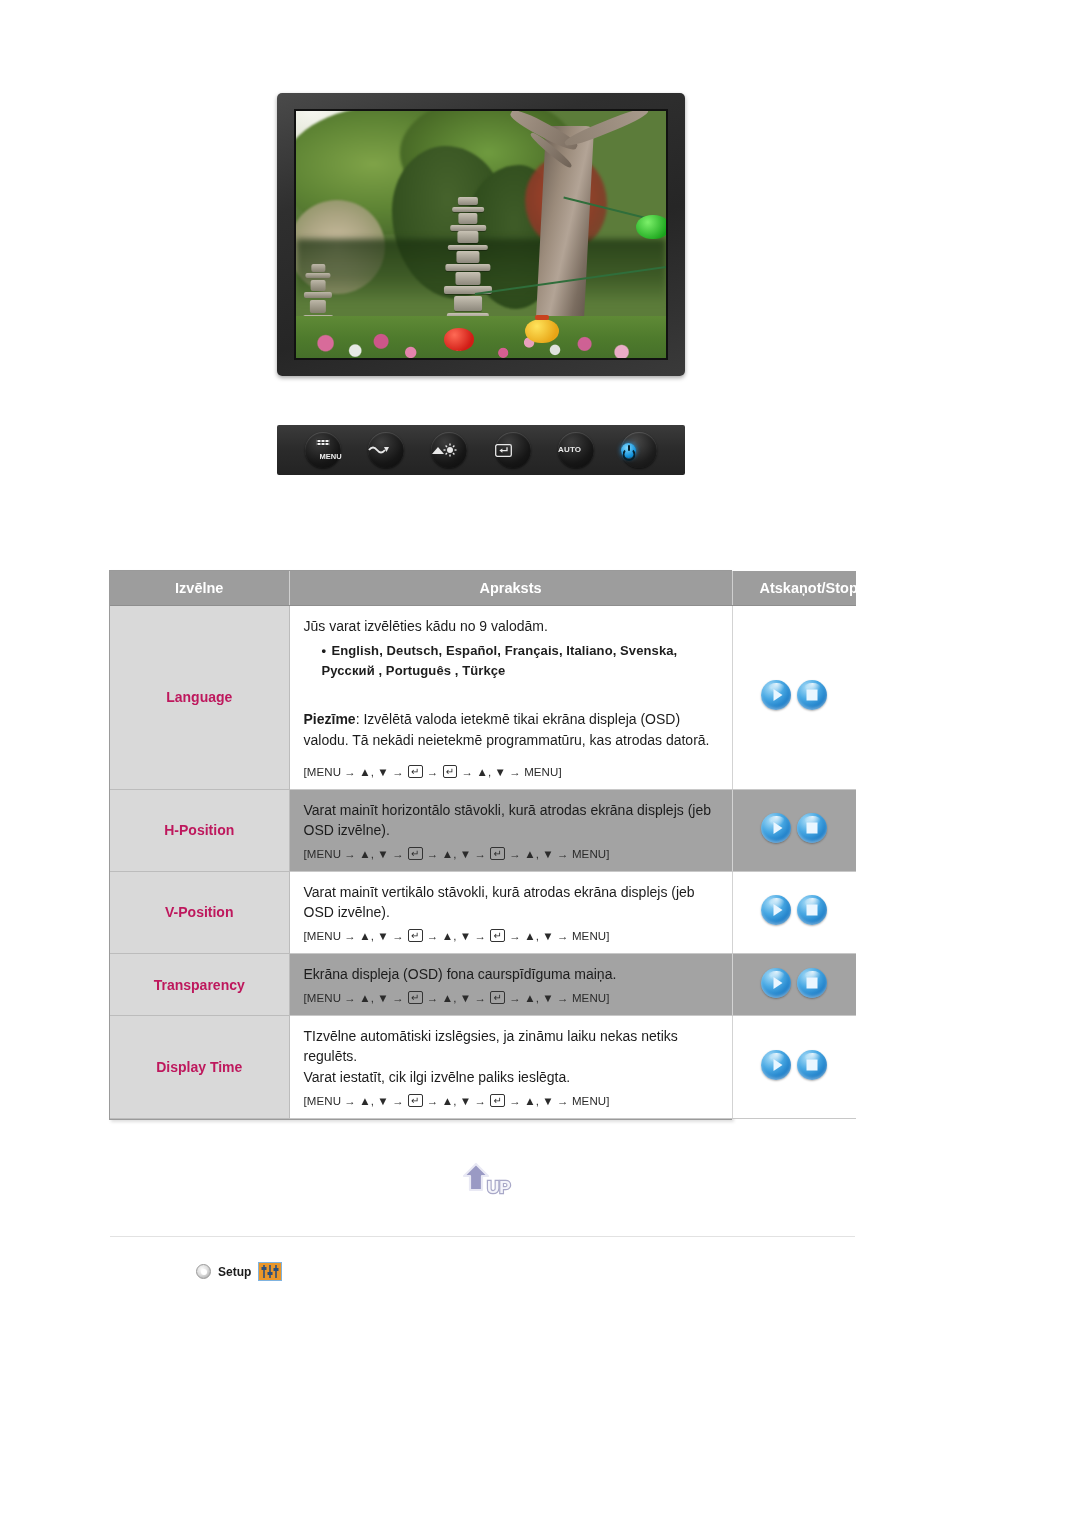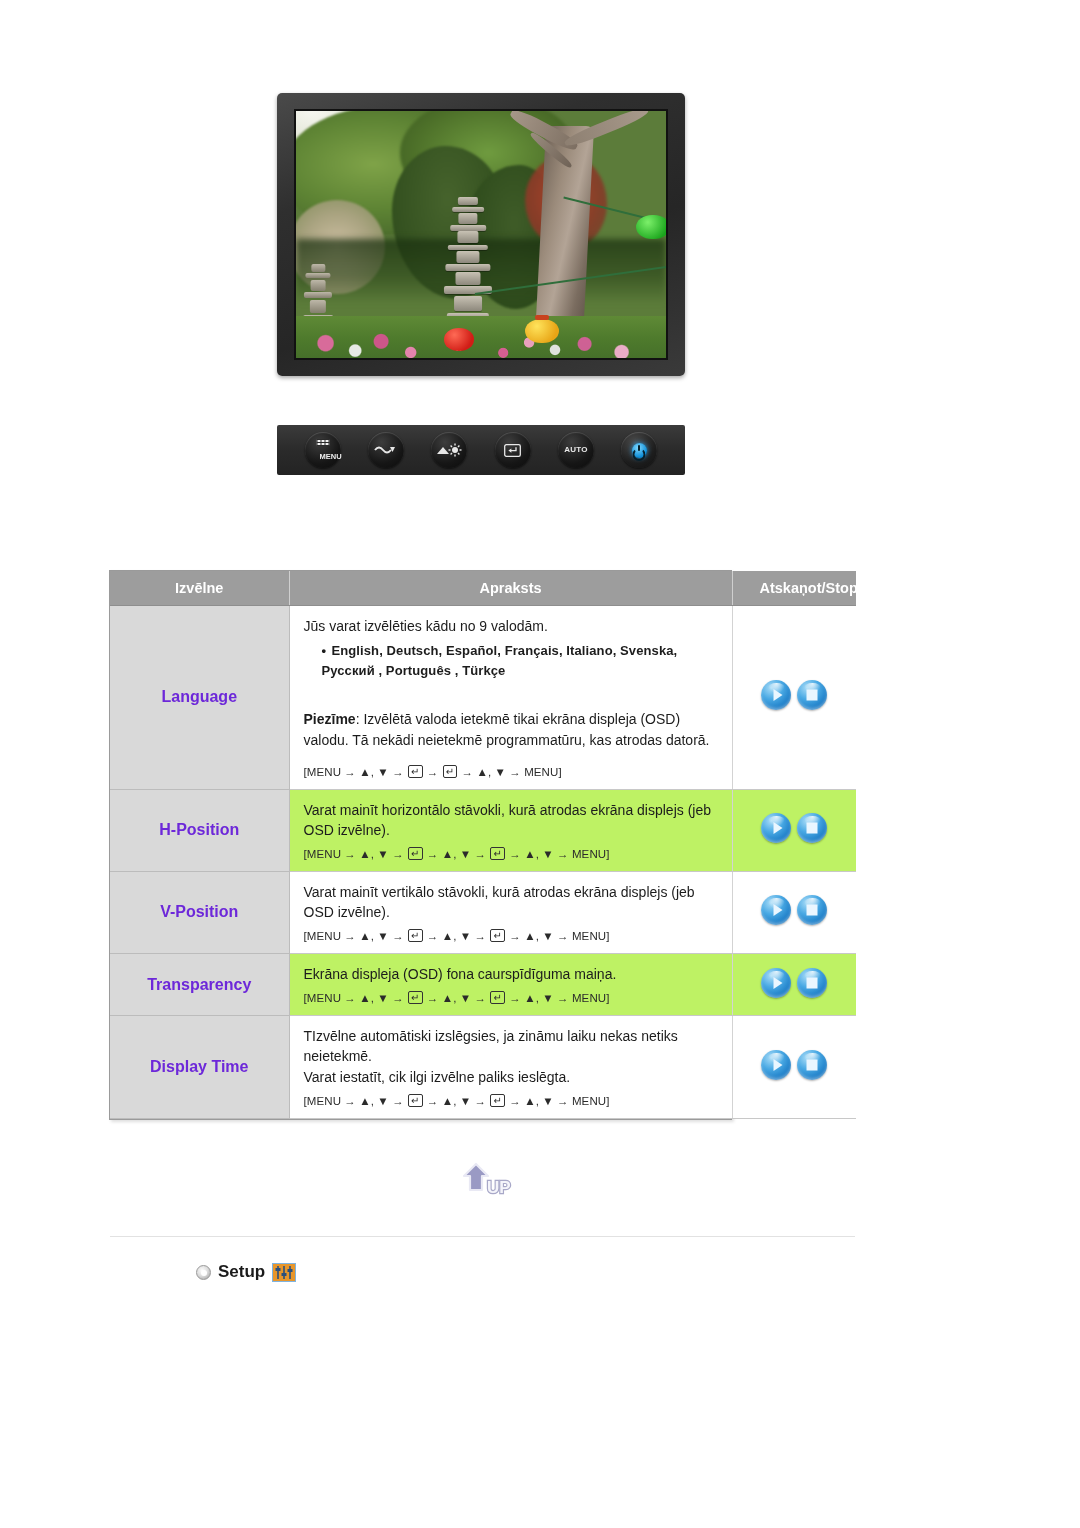--- a/index.html
+++ b/index.html
@@ -121,21 +121,21 @@
   .ctrl-bar {
     width:100%; height:100%;
     background: linear-gradient(180deg,#3b3b3b 0%, #2b2b2b 48%, #232323 100%);
     display:flex; align-items:center; justify-content:space-around;
     padding: 0 14px; border-radius:2px;
   }
   .btn-circ {
     width:36px; height:36px; border-radius:50%;
     background: radial-gradient(circle at 38% 28%, #3d3d3d 0%, #161616 62%, #0b0b0b 100%);
     box-shadow: inset 0 1px 1px rgba(255,255,255,.18), 0 1px 2px rgba(0,0,0,.6);
-    display:flex; align-items:center; justify-content:center;
+    display:flex; align-items:center; 
     position:relative;
   }
   .btn-circ .lbl { color:#e9e9e9; font-size:8px; font-weight:bold; letter-spacing:.2px;
                    font-family:"Liberation Sans", sans-serif; line-height:1; }
   .btn-circ .menuico { position:absolute; top:7px; left:50%; transform:translateX(-50%);
       width:13px; height:7px; background:#f2f2f2; border-radius:1px;
       background-image: linear-gradient(90deg, #2b2b2b 1px, transparent 1px),
                         linear-gradient(180deg, #2b2b2b 1px, transparent 1px);
       background-size: 4px 3px; }
   .btn-circ .menutext { position:absolute; bottom:7px; left:50%; transform:translateX(-50%);
@@ -159,34 +159,34 @@
               box-shadow: 2px 2px 3px rgba(0,0,0,.13); }
   table.osd { width:100%; border-collapse:collapse; table-layout:fixed; }
   table.osd th {
     background:#9d9d9d; color:#ffffff; font-size:14.5px; font-weight:bold;
     padding:9px 4px; text-align:center;
     border-right:1px solid #cfcfcf; border-bottom:1px solid #8e8e8e;
   }
   table.osd th:last-child { border-right:none;padding-left:27px; }
   col.c1 { width:179px; } col.c2 { width:443px; } col.c3 { width:124px; }
   td.menu-cell {
-    background:#d9d9d9; color:#6d28d9; font-size:16px; font-weight:bold;
+    background:#d9d9d9; color:#be185d; font-size:14px; font-weight:bold;
     text-align:center; vertical-align:middle;
     border-right:1px solid #bcbcbc; border-bottom:1px solid #bcbcbc;
   }
   td.desc-cell {
     padding:10px 14px 8px 14px; vertical-align:top;
     border-right:1px solid #d3d3d3; border-bottom:1px solid #c8c8c8;
     color:#1c1c1c; font-size:14px; line-height:1.45;
   }
   td.act-cell {
     text-align:center; vertical-align:middle;
     border-bottom:1px solid #c8c8c8;
   }
-  tr.alt td.desc-cell, tr.alt td.act-cell { background:#bef264; }
+  tr.alt td.desc-cell, tr.alt td.act-cell { background:#a3a3a3; }
   tr.plain td.desc-cell, tr.plain td.act-cell { background:#ffffff; }
   .lang-line { font-size:13px; font-weight:bold; line-height:1.5; margin:5px 0 0 18px;
                letter-spacing:.1px; }
   .lang-line .bullet { display:inline-block; width:10px; }
   .note-b { font-weight:bold; }
   .path {
     margin-top:14px; font-size:11.5px; color:#2b2b2b; letter-spacing:.1px;
     white-space:nowrap;
   }
   .path .ent {
@@ -213,21 +213,21 @@
 
   
   .divider { position:absolute; left:110px; top:1236px; width:745px; height:1px;
              background:#e2e2e2; }
   .setup-head { position:absolute; left:196px; top:1262px; display:flex; align-items:center; gap:7px; }
   .setup-bullet { width:15px; height:15px; border-radius:50%;
         background: radial-gradient(circle at 40% 35%, #ffffff 0%, #dcdcdc 48%, #9a9a9a 100%);
         border:1px solid #9a9a9a; display:inline-block; position:relative; }
   .setup-bullet:after { content:""; position:absolute; left:4px; top:4px; width:6px; height:6px;
         border-radius:50%; background:#ffffff; }
-  .setup-title { font-size:17px; font-weight:bold; color:#1b1b1b; }
+  .setup-title { font-size:12px; font-weight:bold; color:#1b1b1b; }
   .setup-ico { width:24px; height:19px; border:1px solid #7fb3e0; background:#e8962a;
                position:relative; display:inline-block; }
 </style>
 </head>
 <body>
 
 <div class="page">
 
   <div class="monitor-wrap">
     <div class="monitor-bezel">
@@ -453,21 +453,21 @@
               <span class="orb">
                   <span class="glyph stop"></span>
                 </span>
             </span>
           </td>
         </tr>
 
         <tr class="plain">
           <td class="menu-cell">Display Time</td>
           <td class="desc-cell">
-            <div>TIzvēlne automātiski izslēgsies, ja zināmu laiku nekas netiks neietekmē.</div>
+            <div>TIzvēlne automātiski izslēgsies, ja zināmu laiku nekas netiks regulēts.</div>
             <div>Varat iestatīt, cik ilgi izvēlne paliks ieslēgta.</div>
             <div class="path p2">
               [MENU <span>→</span> <span>▲</span>, <span>▼</span> <span>→</span>
               <span class="ent">↵</span> <span>→</span>
               <span>▲</span>, <span>▼</span> <span>→</span>
               <span class="ent">↵</span> <span>→</span>
               <span>▲</span>, <span>▼</span> <span>→</span> MENU]
             </div>
           </td>
           <td class="act-cell">

